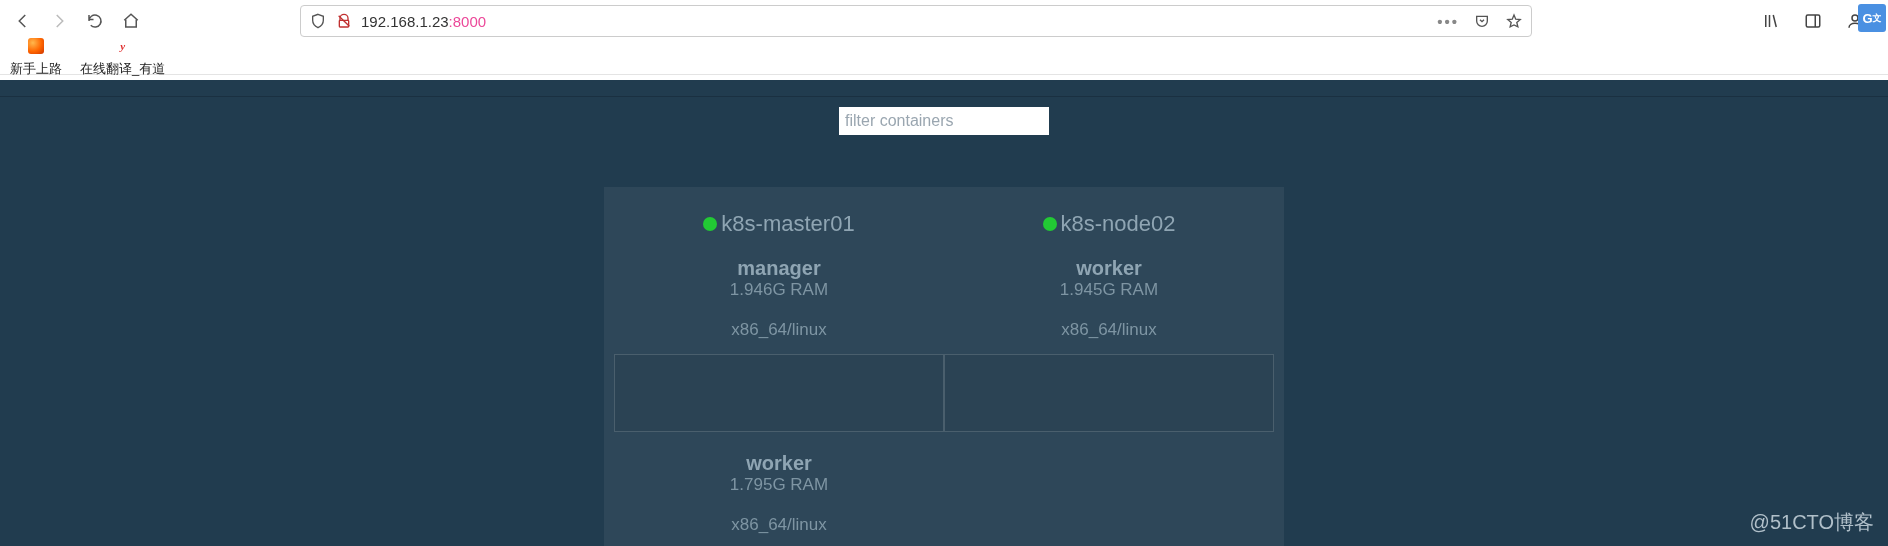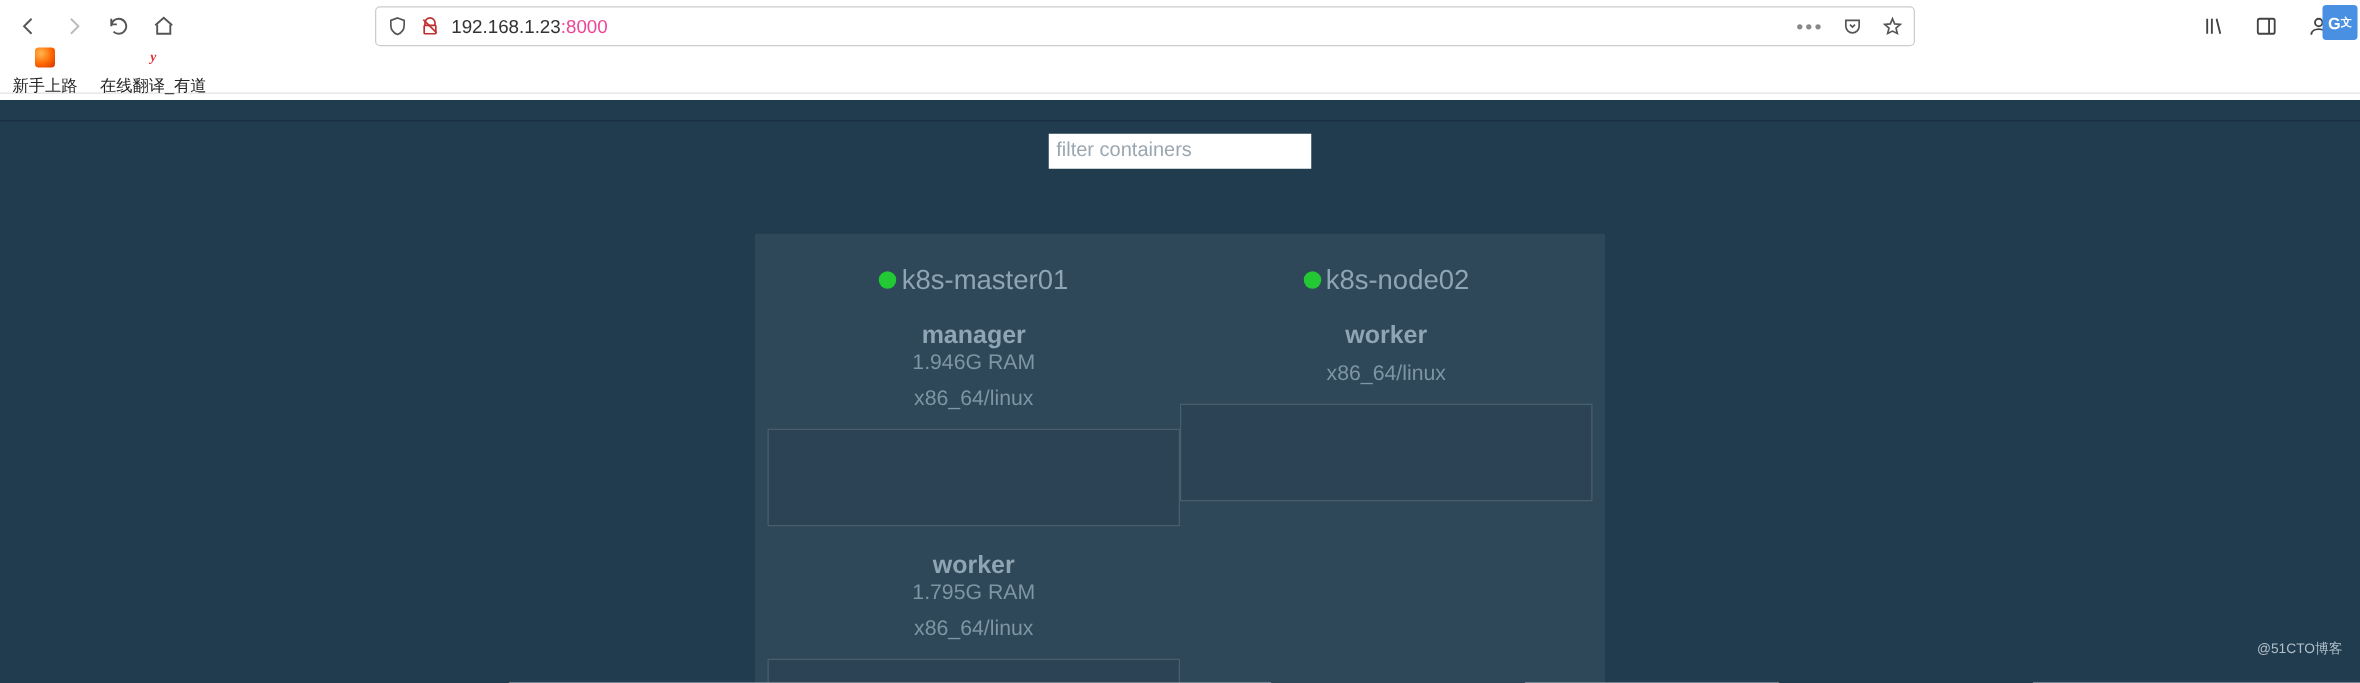--- a/index.html
+++ b/index.html
@@ -128,33 +128,33 @@
     .node-name-row {
       display:flex; align-items:center; justify-content:center; gap:4px;
     }
     .status-dot {
       width: 14px; height:14px; border-radius:50%; background:#22c934;
       flex-shrink:0;
     }
     .node-name { font-size: 22px; color:#8fa5b3; }
     .node-role { font-size: 20px; font-weight:600; color:#8fa5b3; margin-top:20px;}
     .node-ram  { font-size: 17px; color:#7e95a3; margin-top:0;}
-    .node-arch { font-size: 17px; color:#7e95a3; margin-top:9px;}
+    .node-arch { font-size: 17px; color:#7e95a3; margin-top:20px;}
     .node-box {
       margin-top: 14px;
       height: 78px;
       border: 1px solid rgba(255,255,255,0.15);
       background: rgba(0,0,0,0.05);
     }
 
     .watermark {
       position: absolute;
       right: 14px;
-      bottom: 20px;
-      font-size: 11px;
+      bottom: 10px;
+      font-size: 20px;
       color: #b0bfc9;
       pointer-events: none;
     }
     .translate-ext {
       position:absolute; right:2px; top:4px;
       width:28px; height:28px;
       background:#4a90e2;
       border-radius:3px;
       display:flex; align-items:center; justify-content:center;
       color:#fff; font-size:13px; font-weight:bold;
@@ -274,20 +274,21 @@
       <div class="node-arch">x86_64/linux</div>
       <div class="node-box"></div>
     </div>
 
     <div class="node">
       <div class="node-name-row">
         <span class="status-dot"></span>
         <span class="node-name">k8s-node02</span>
       </div>
       <div class="node-role">worker</div>
+      <div class="node-ram">1.945G RAM</div>
       <div class="node-arch">x86_64/linux</div>
       <div class="node-box"></div>
     </div>
 
     <div class="node">
       <div class="node-role">worker</div>
       <div class="node-ram">1.795G RAM</div>
       <div class="node-arch">x86_64/linux</div>
       <div class="node-box"></div>
     </div>

